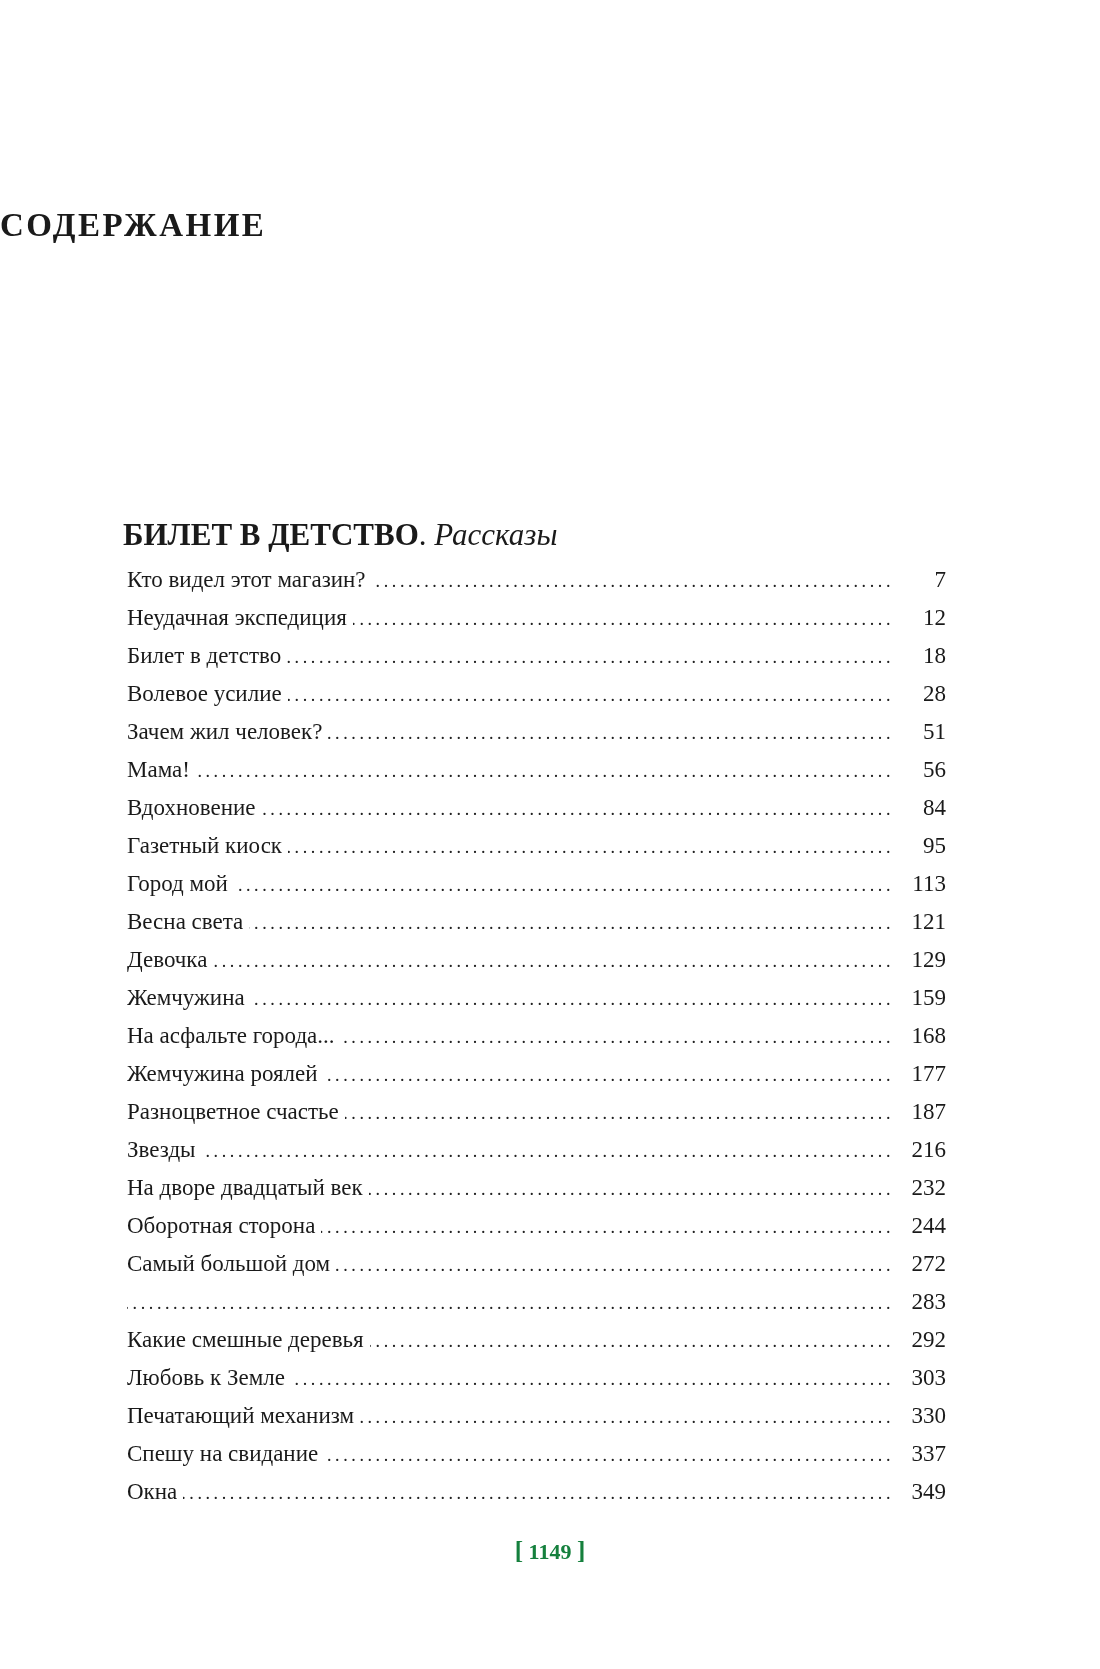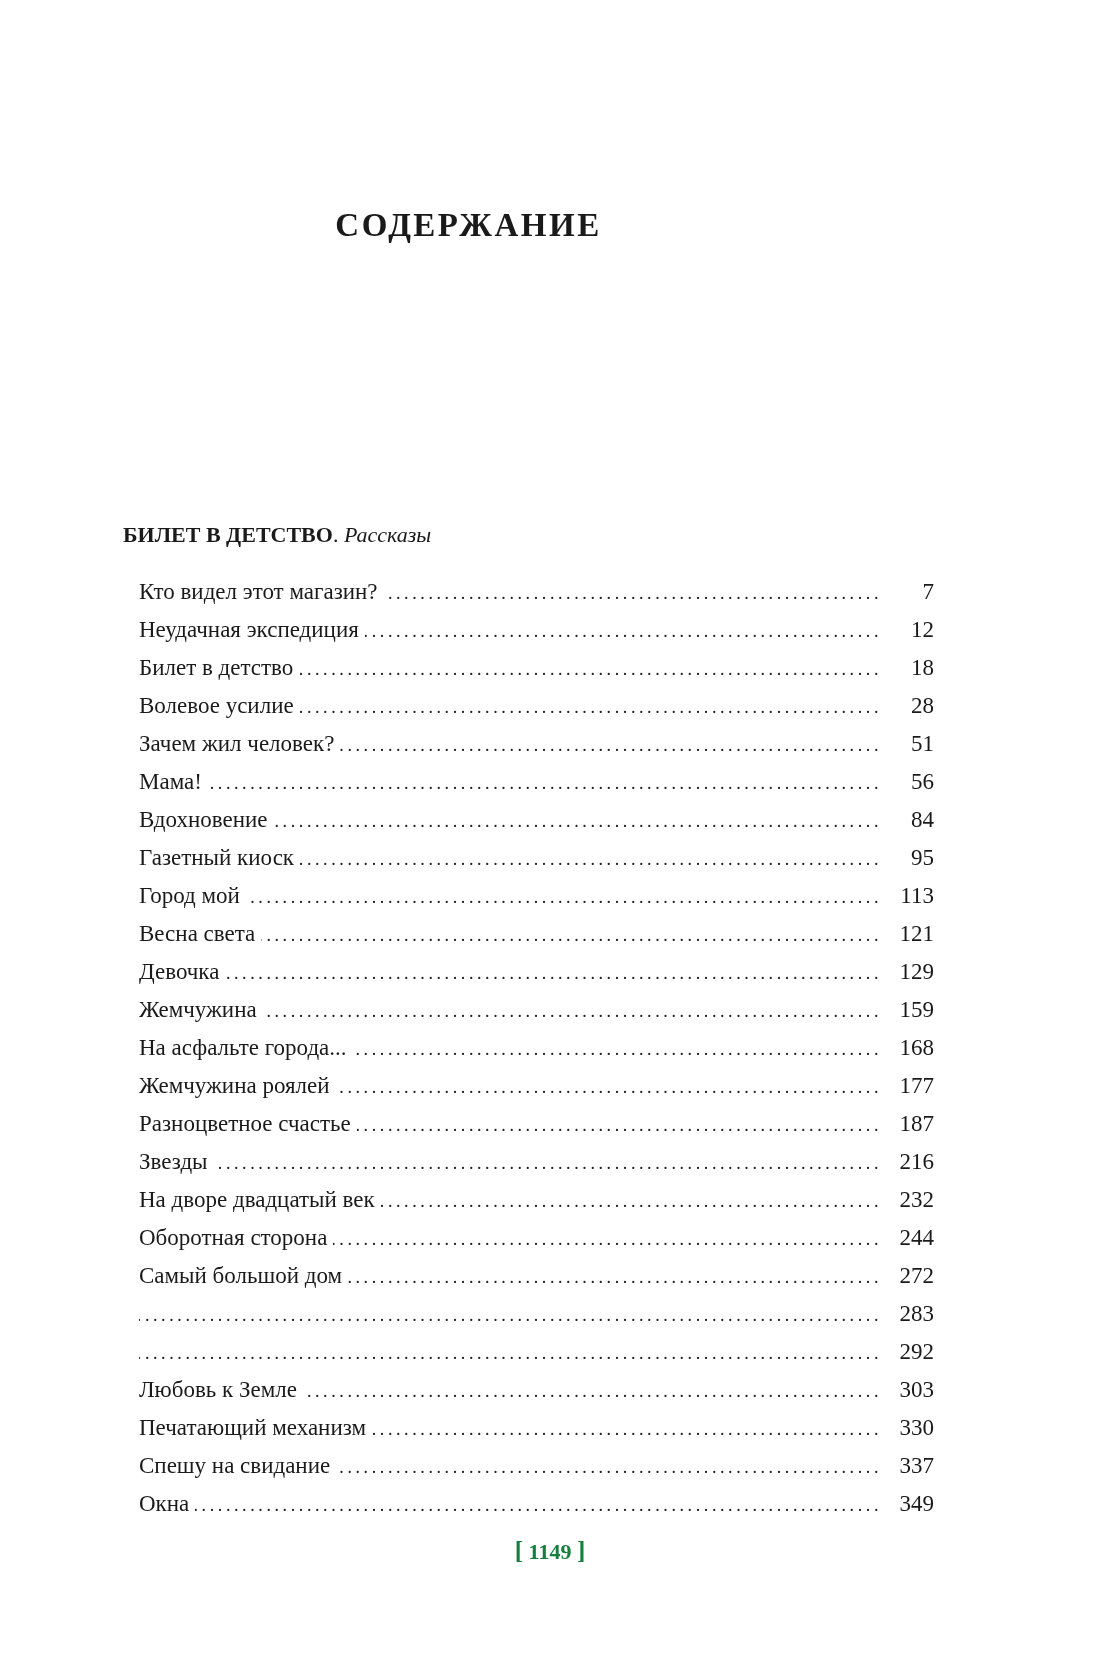--- a/index.html
+++ b/index.html
@@ -13,48 +13,48 @@
       position: relative;
       overflow: hidden;
       font-family: "Liberation Serif", "DejaVu Serif", serif;
       color: #1a1a1a;
     }
     .page-title {
       position: absolute;
       top: 183px;
       left: 0;
       width: 937px;
-      text-align: center;
+      text-align: left;
       font-weight: bold;
       font-size: 33px;
       letter-spacing: 2.5px;
       line-height: 40px;
       color: #1a1a1a;
     }
     .toc {
       position: absolute;
       top: 519px;
       left: 123px;
       width: 827px;
     }
     .section-heading {
-      font-size: 22px;
+      font-size: 31px;
       line-height: 32px;
       height: 38px;
       white-space: nowrap;
     }
     .section-heading .sec-title {
       font-weight: bold;
     }
     .section-heading .sec-sub {
       font-style: italic;
     }
     .toc-list {
       list-style: none;
-      margin: 16px;
+      margin: 4px;
       padding: 0;
     }
     .toc-row {
       display: flex;
       align-items: baseline;
       height: 38px;
       font-size: 23px;
       line-height: 38px;
       white-space: nowrap;
       overflow: hidden;
@@ -196,20 +196,21 @@
     <li class="toc-row">
         <span class="entry-title">Самый большой дом</span>
         <span class="leader">........................................................................................................................</span>
         <span class="page-num">272</span>
       </li>
     <li class="toc-row">
         <span class="leader">........................................................................................................................</span>
         <span class="page-num">283</span>
       </li>
     <li class="toc-row">
+        <span class="entry-title">Какие смешные деревья</span>
         <span class="leader">........................................................................................................................</span>
         <span class="page-num">292</span>
       </li>
     <li class="toc-row">
         <span class="entry-title">Любовь к Земле</span>
         <span class="leader">........................................................................................................................</span>
         <span class="page-num">303</span>
       </li>
     <li class="toc-row">
         <span class="entry-title">Печатающий механизм</span>

